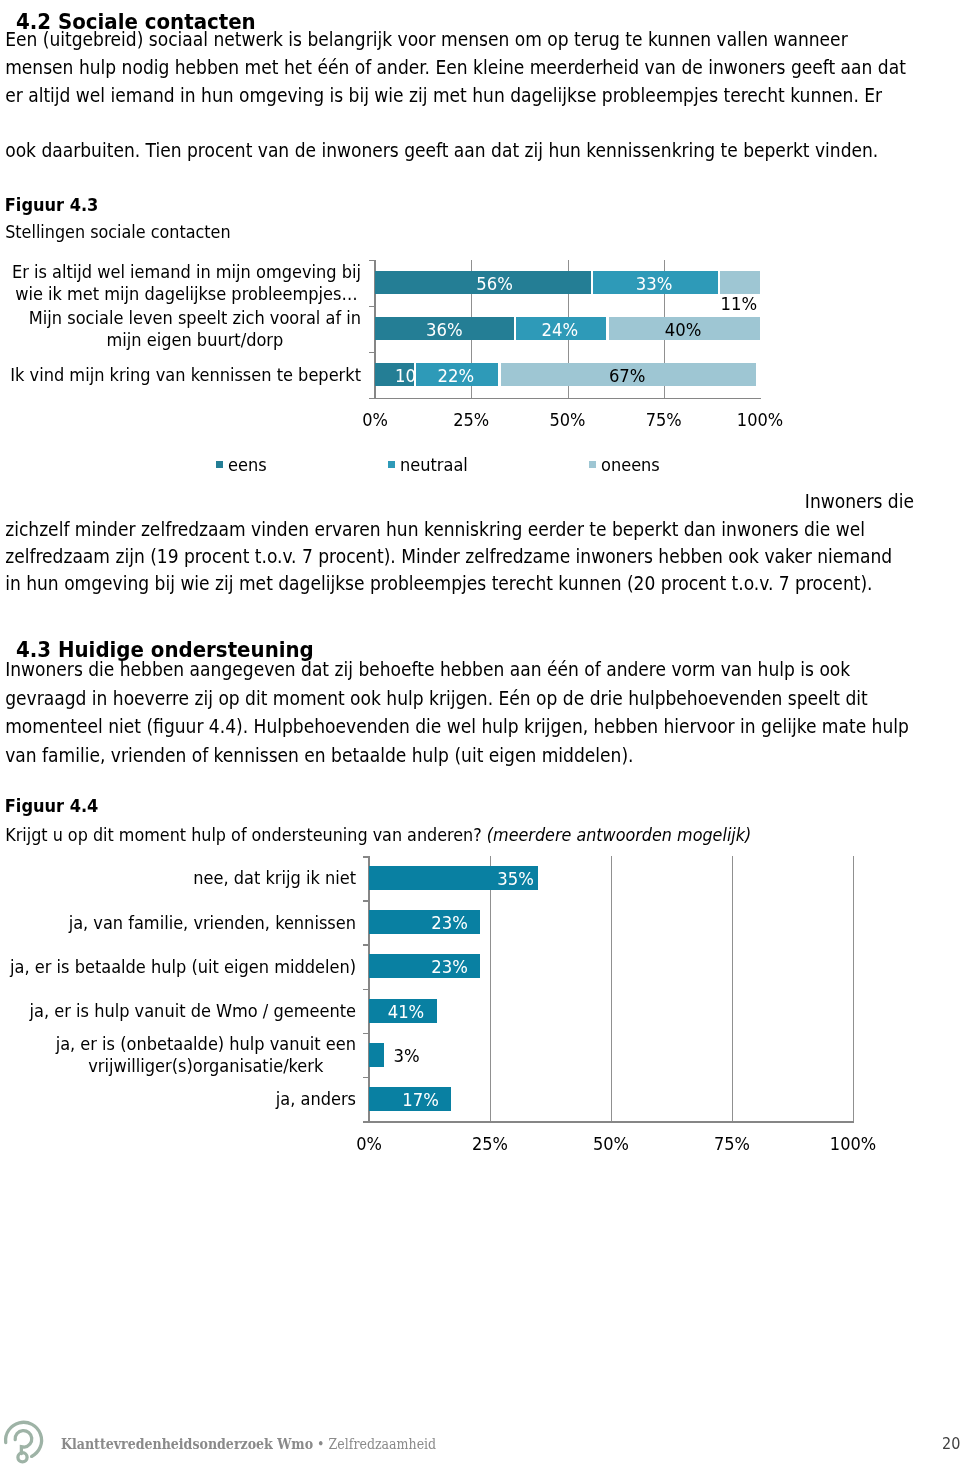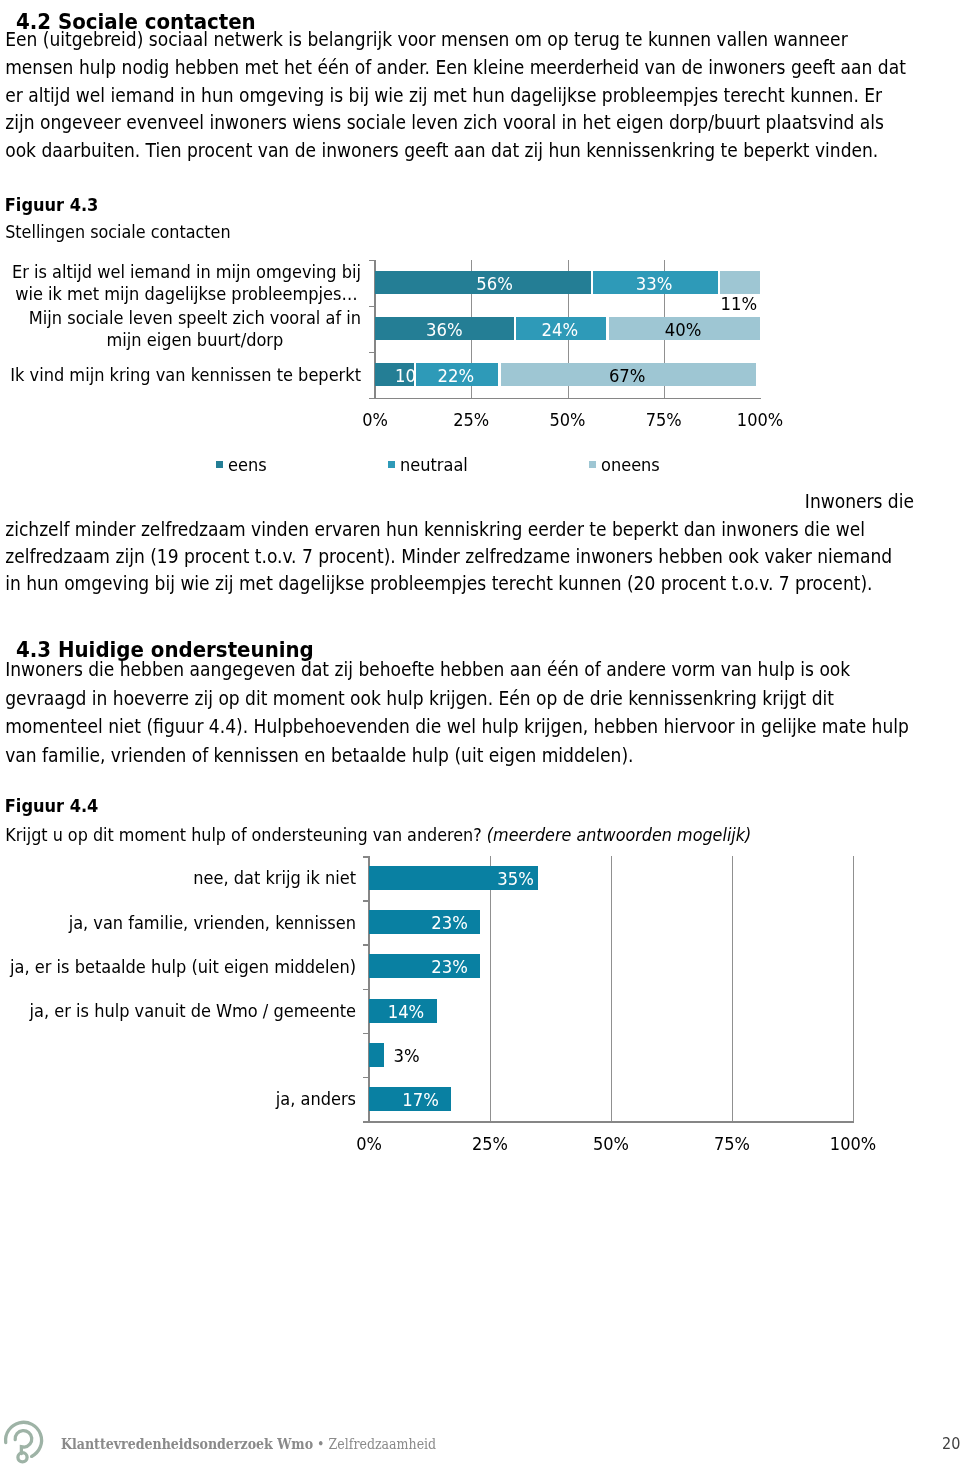--- a/index.html
+++ b/index.html
@@ -38,21 +38,20 @@
 </head>
 <body>
 
 <div class="page">
 
   <h2 class="sec-head" style="top:-1px">4.2 Sociale contacten</h2>
 
   <div class="body-line" style="top:28px">Een (uitgebreid) sociaal netwerk is belangrijk voor mensen om op terug te kunnen vallen wanneer</div>
   <div class="body-line" style="top:55.75px">mensen hulp nodig hebben met het één of ander. Een kleine meerderheid van de inwoners geeft aan dat</div>
   <div class="body-line" style="top:83.5px">er altijd wel iemand in hun omgeving is bij wie zij met hun dagelijkse probleempjes terecht kunnen. Er</div>
-  <div class="body-line" style="top:111.25px">zijn ongeveer evenveel inwoners wiens sociale leven zich vooral in het eigen dorp/buurt plaatsvind als</div>
   <div class="body-line" style="top:139px">ook daarbuiten. Tien procent van de inwoners geeft aan dat zij hun kennissenkring te beperkt vinden.</div>
 
   <div class="fig-label" style="top:196px">Figuur 4.3</div>
   <div class="fig-sub" style="top:222px">Stellingen sociale contacten</div>
 
   <div class="chart" id="chart1" style="left: 0px; top: 0px; width: 960px; height: 500px;">
       <div class="grid" style="left: 471.25px; top: 259.5px; height: 138px;"></div>
       <div class="grid" style="left: 567.5px; top: 259.5px; height: 138px;"></div>
       <div class="grid" style="left: 663.75px; top: 259.5px; height: 138px;"></div>
       <div class="axisline" style="left: 374px; top: 259.5px; width: 1.5px; height: 139px;"></div>
@@ -96,21 +95,21 @@
     </div>
 
   <div class="body-line" style="top:490px;left:auto;right:46px">Inwoners die</div>
   <div class="body-line" style="top:517.7px">zichzelf minder zelfredzaam vinden ervaren hun kenniskring eerder te beperkt dan inwoners die wel</div>
   <div class="body-line" style="top:545px">zelfredzaam zijn (19 procent t.o.v. 7 procent). Minder zelfredzame inwoners hebben ook vaker niemand</div>
   <div class="body-line" style="top:572.3px">in hun omgeving bij wie zij met dagelijkse probleempjes terecht kunnen (20 procent t.o.v. 7 procent).</div>
 
   <h2 class="sec-head" style="top:627px">4.3 Huidige ondersteuning</h2>
 
   <div class="body-line" style="top:658px">Inwoners die hebben aangegeven dat zij behoefte hebben aan één of andere vorm van hulp is ook</div>
-  <div class="body-line" style="top:686.6px">gevraagd in hoeverre zij op dit moment ook hulp krijgen. Eén op de drie kennissenkring krijgt dit</div>
+  <div class="body-line" style="top:686.6px">gevraagd in hoeverre zij op dit moment ook hulp krijgen. Eén op de drie hulpbehoevenden speelt dit</div>
   <div class="body-line" style="top:715.2px">momenteel niet (figuur 4.4). Hulpbehoevenden die wel hulp krijgen, hebben hiervoor in gelijke mate hulp</div>
   <div class="body-line" style="top:743.8px">van familie, vrienden of kennissen en betaalde hulp (uit eigen middelen).</div>
 
   <div class="fig-label" style="top:797px">Figuur 4.4</div>
   <div class="fig-sub" style="top:825px"><span>Krijgt u op dit moment hulp of ondersteuning van anderen? </span><em>(meerdere antwoorden mogelijk)</em></div>
 
   <div class="chart" id="chart2" style="left: 0px; top: 0px; width: 960px; height: 300px;">
       <div class="grid" style="left: 490px; top: 856px; height: 265px;"></div>
       <div class="grid" style="left: 611px; top: 856px; height: 265px;"></div>
       <div class="grid" style="left: 732px; top: 856px; height: 265px;"></div>
@@ -127,24 +126,25 @@
       <div class="bar" style="left: 369px; top: 866.083px; width: 169.4px; height: 24px; background: rgb(9, 128, 162);"></div>
       <div class="barlabel" style="top: 870.083px; color: rgb(255, 255, 255); left: 369px; width: 156.9px; text-align: right; padding-left: 8px;">35%</div>
       <div class="catlabel" style="left: 0px; top: 867.333px; width: 356px; text-align: right;"><span class="catlabel-inner"><div>nee, dat krijg ik niet</div></span></div>
       <div class="bar" style="left: 369px; top: 910.25px; width: 111.32px; height: 24px; background: rgb(9, 128, 162);"></div>
       <div class="barlabel" style="top: 914.25px; color: rgb(255, 255, 255); left: 369px; width: 98.82px; text-align: right;">23%</div>
       <div class="catlabel" style="left: 0px; top: 911.5px; width: 356px; text-align: right;"><span class="catlabel-inner"><div>ja, van familie, vrienden, kennissen</div></span></div>
       <div class="bar" style="left: 369px; top: 954.417px; width: 111.32px; height: 24px; background: rgb(9, 128, 162);"></div>
       <div class="barlabel" style="top: 958.417px; color: rgb(255, 255, 255); left: 369px; width: 98.82px; text-align: right;">23%</div>
       <div class="catlabel" style="left: 0px; top: 955.667px; width: 356px; text-align: right;"><span class="catlabel-inner"><div>ja, er is betaalde hulp (uit eigen middelen)</div></span></div>
       <div class="bar" style="left: 369px; top: 998.583px; width: 67.76px; height: 24px; background: rgb(9, 128, 162);"></div>
-      <div class="barlabel" style="top: 1002.58px; color: rgb(255, 255, 255); left: 369px; width: 55.26px; text-align: right;">14%</div>
+      <div class="barlabel" style="top: 1002.58px; color: rgb(255, 255, 255); left: 369px; width: 55.26px; text-align: right;">41%</div>
       <div class="catlabel" style="left: 0px; top: 999.833px; width: 356px; text-align: right;"><span class="catlabel-inner"><div>ja, er is hulp vanuit de Wmo / gemeente</div></span></div>
       <div class="bar" style="left: 369px; top: 1042.75px; width: 14.52px; height: 24px; background: rgb(9, 128, 162);"></div>
       <div class="barlabel" style="top: 1046.75px; color: rgb(0, 0, 0); left: 393.52px; text-align: left;">3%</div>
+      <div class="catlabel" style="left: 0px; top: 1033.25px; width: 356px; text-align: right;"><span class="catlabel-inner"><div>ja, er is (onbetaalde) hulp vanuit een</div><div>vrijwilliger(s)organisatie/kerk</div></span></div>
       <div class="bar" style="left: 369px; top: 1086.92px; width: 82.28px; height: 24px; background: rgb(9, 128, 162);"></div>
       <div class="barlabel" style="top: 1090.92px; color: rgb(255, 255, 255); left: 369px; width: 69.78px; text-align: right;">17%</div>
       <div class="catlabel" style="left: 0px; top: 1088.17px; width: 356px; text-align: right;"><span class="catlabel-inner"><div>ja, anders</div></span></div>
       <div class="axislabel" style="left: 329px; top: 1134.5px; width: 80px;">0%</div>
       <div class="axislabel" style="left: 450px; top: 1134.5px; width: 80px;">25%</div>
       <div class="axislabel" style="left: 571px; top: 1134.5px; width: 80px;">50%</div>
       <div class="axislabel" style="left: 692px; top: 1134.5px; width: 80px;">75%</div>
       <div class="axislabel" style="left: 813px; top: 1134.5px; width: 80px;">100%</div>
     </div>
 

